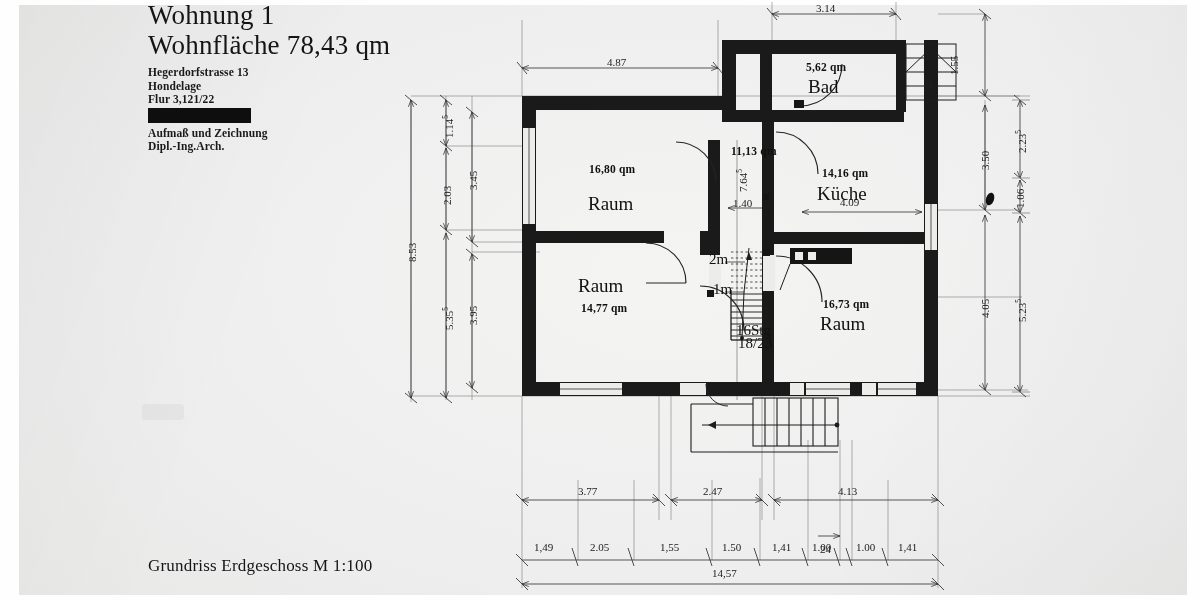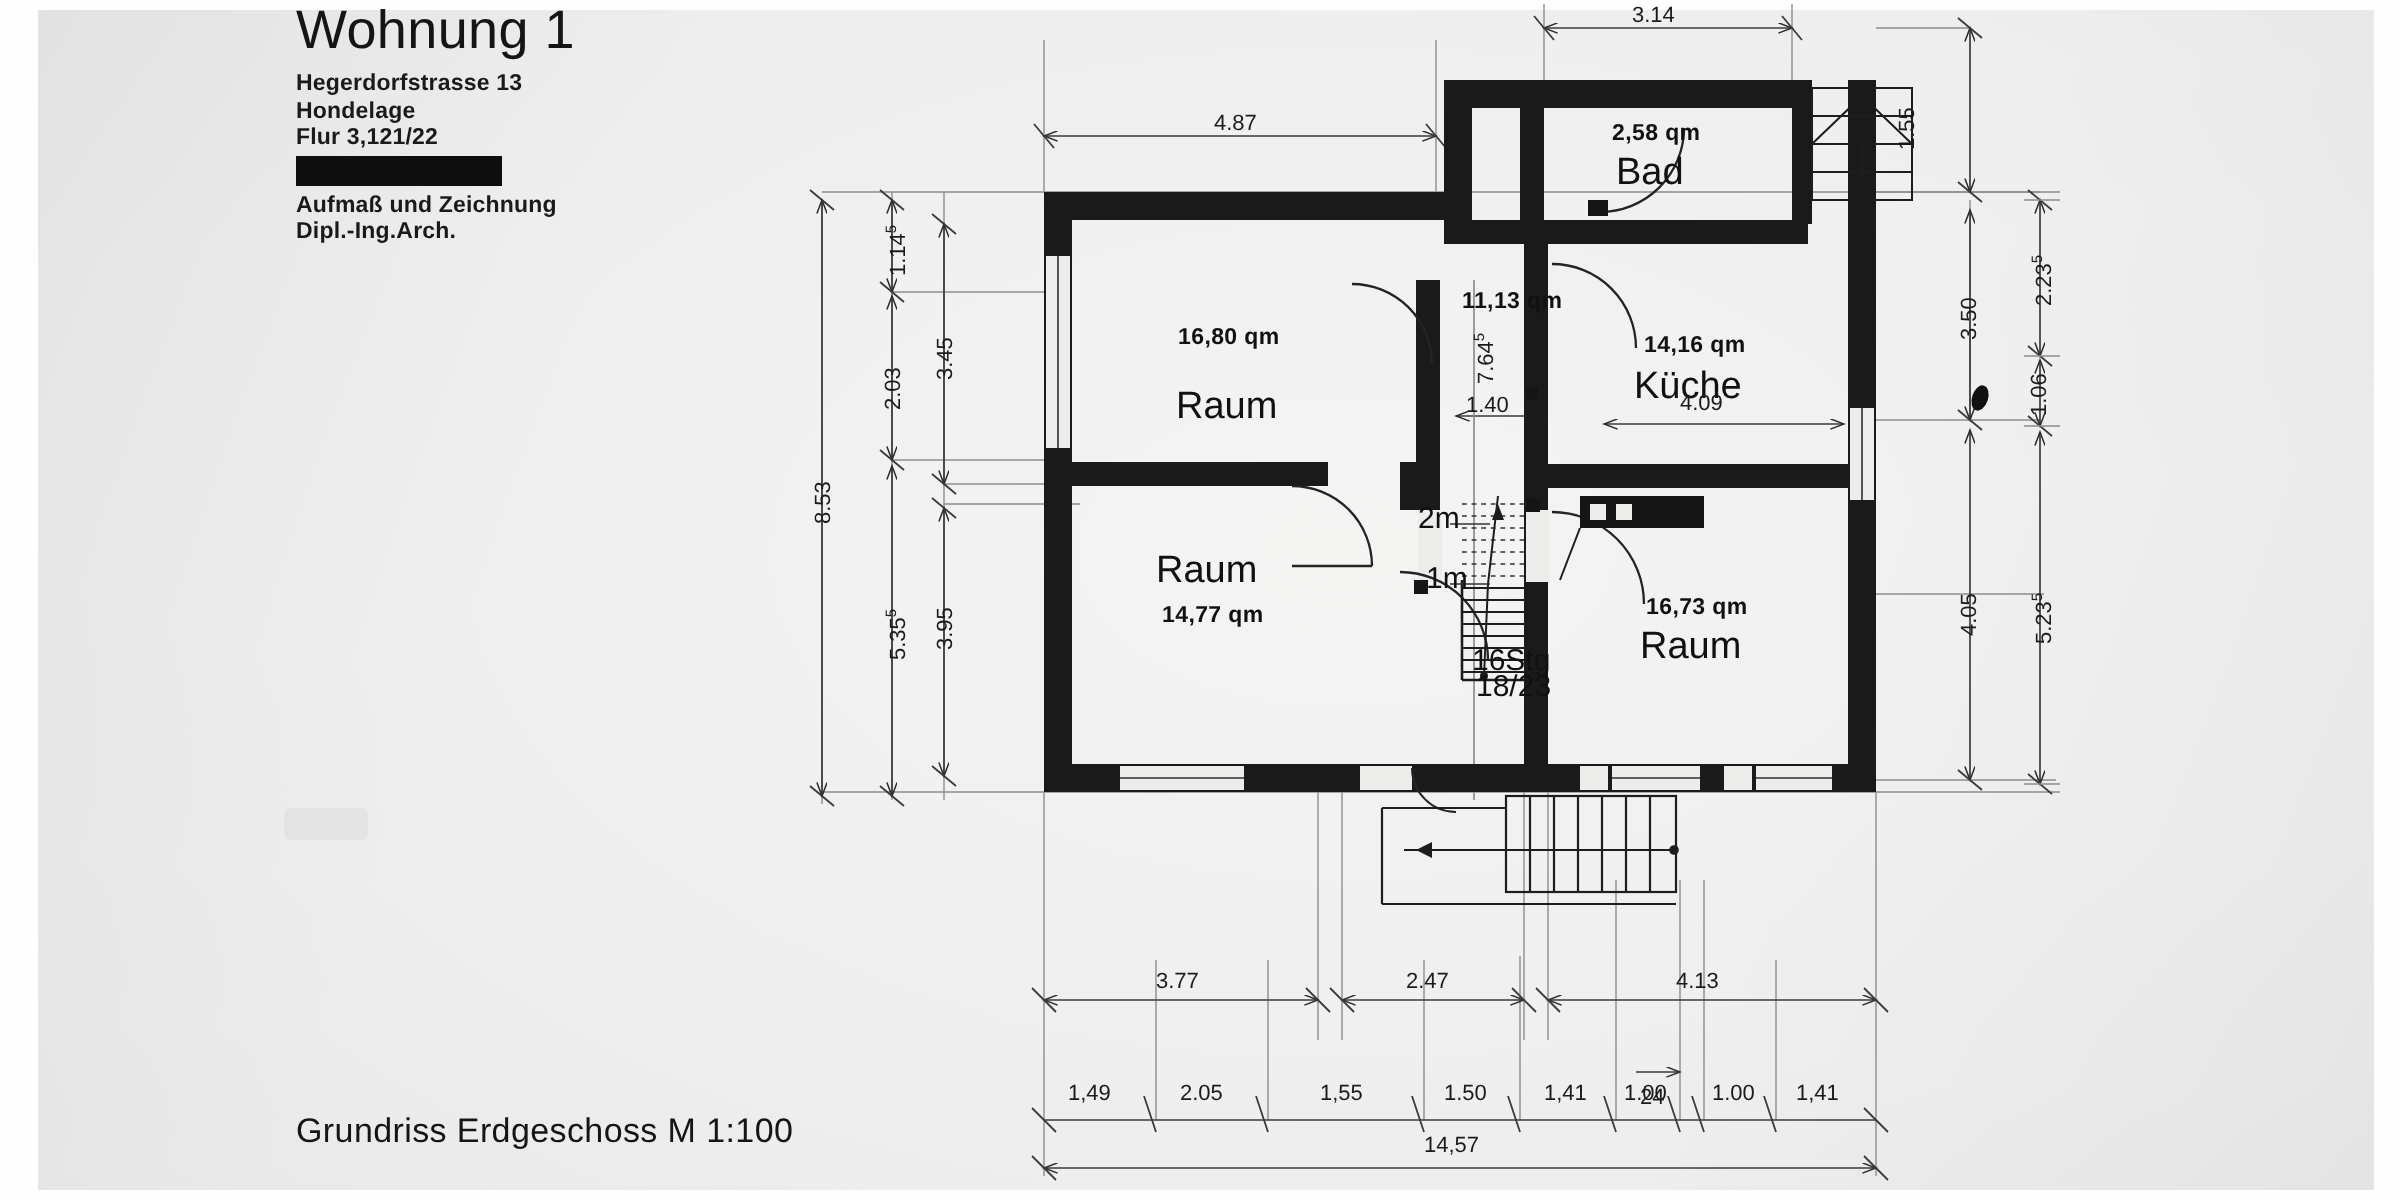--- a/index.html
+++ b/index.html
@@ -6,20 +6,21 @@
   body{
     width:1200px;height:600px;overflow:hidden;
     background:#ffffff;
     font-family:"Liberation Sans",sans-serif;
   }
   #sheet{
     position:absolute;left:0;top:0;width:1200px;height:600px;
     background:
       linear-gradient(110deg, rgba(0,0,0,0.030) 0%, rgba(0,0,0,0.0) 26%, rgba(0,0,0,0.0) 72%, rgba(0,0,0,0.028) 100%),
       radial-gradient(ellipse 900px 520px at 56% 46%, #f4f4f3 0%, #eeeeee 58%, #e7e7e6 100%);
+    font-family: Liberation Serif, serif;
   }
   
   .margin{position:absolute;background:#fefefe;}
   #mL{left:0;top:0;width:19px;height:600px;}
   #mR{right:0;top:0;width:13px;height:600px;}
   #mT{left:0;top:0;width:1200px;height:5px;}
   #mB{left:0;bottom:0;width:1200px;height:5px;}
 
   .faint{position:absolute;background:rgba(0,0,0,0.035);border-radius:3px;}
 
@@ -362,38 +363,39 @@
       <rect x="536" y="222" width="0" height="0"></rect>
       <rect x="763" y="249" width="7" height="7"></rect>
       <rect x="763" y="194" width="6" height="6"></rect>
       <rect x="707" y="290" width="7" height="7"></rect>
     </g>
   </svg>
   </div>
 
   <div id="titleblock">
     <div class="t-big">Wohnung 1</div>
+    <div class="t-big">Wohnfläche 78,43 qm</div>
     <div style="height:6px"></div>
     <div class="t-small">Hegerdorfstrasse 13</div>
     <div class="t-small">Hondelage</div>
     <div class="t-small">Flur 3,121/22</div>
     <div class="redact"></div>
     <div class="t-small">Aufmaß und Zeichnung</div>
     <div class="t-small">Dipl.-Ing.Arch.</div>
   </div>
 
   <div id="footer-title">Grundriss Erdgeschoss M 1:100</div>
 
   <div class="lbl room-area" style="left:589px;top:163px;">16,80 qm</div>
   <div class="lbl room-name" style="left:588px;top:193px;">Raum</div>
 
   <div class="lbl room-name" style="left:578px;top:275px;">Raum</div>
   <div class="lbl room-area" style="left:581px;top:302px;">14,77 qm</div>
 
-  <div class="lbl room-area" style="left:806px;top:61px;">2,58 qm</div>
+  <div class="lbl room-area" style="left:806px;top:61px;">5,62 qm</div>
   <div class="lbl room-name" style="left:808px;top:76px;">Bad</div>
 
   <div class="lbl room-area" style="left:822px;top:167px;">14,16 qm</div>
   <div class="lbl room-name" style="left:817px;top:183px;">Küche</div>
 
   <div class="lbl room-area" style="left:823px;top:298px;">16,73 qm</div>
   <div class="lbl room-name" style="left:820px;top:313px;">Raum</div>
 
   <div class="lbl room-area" style="left:731px;top:145px;">11,13 qm</div>
 

